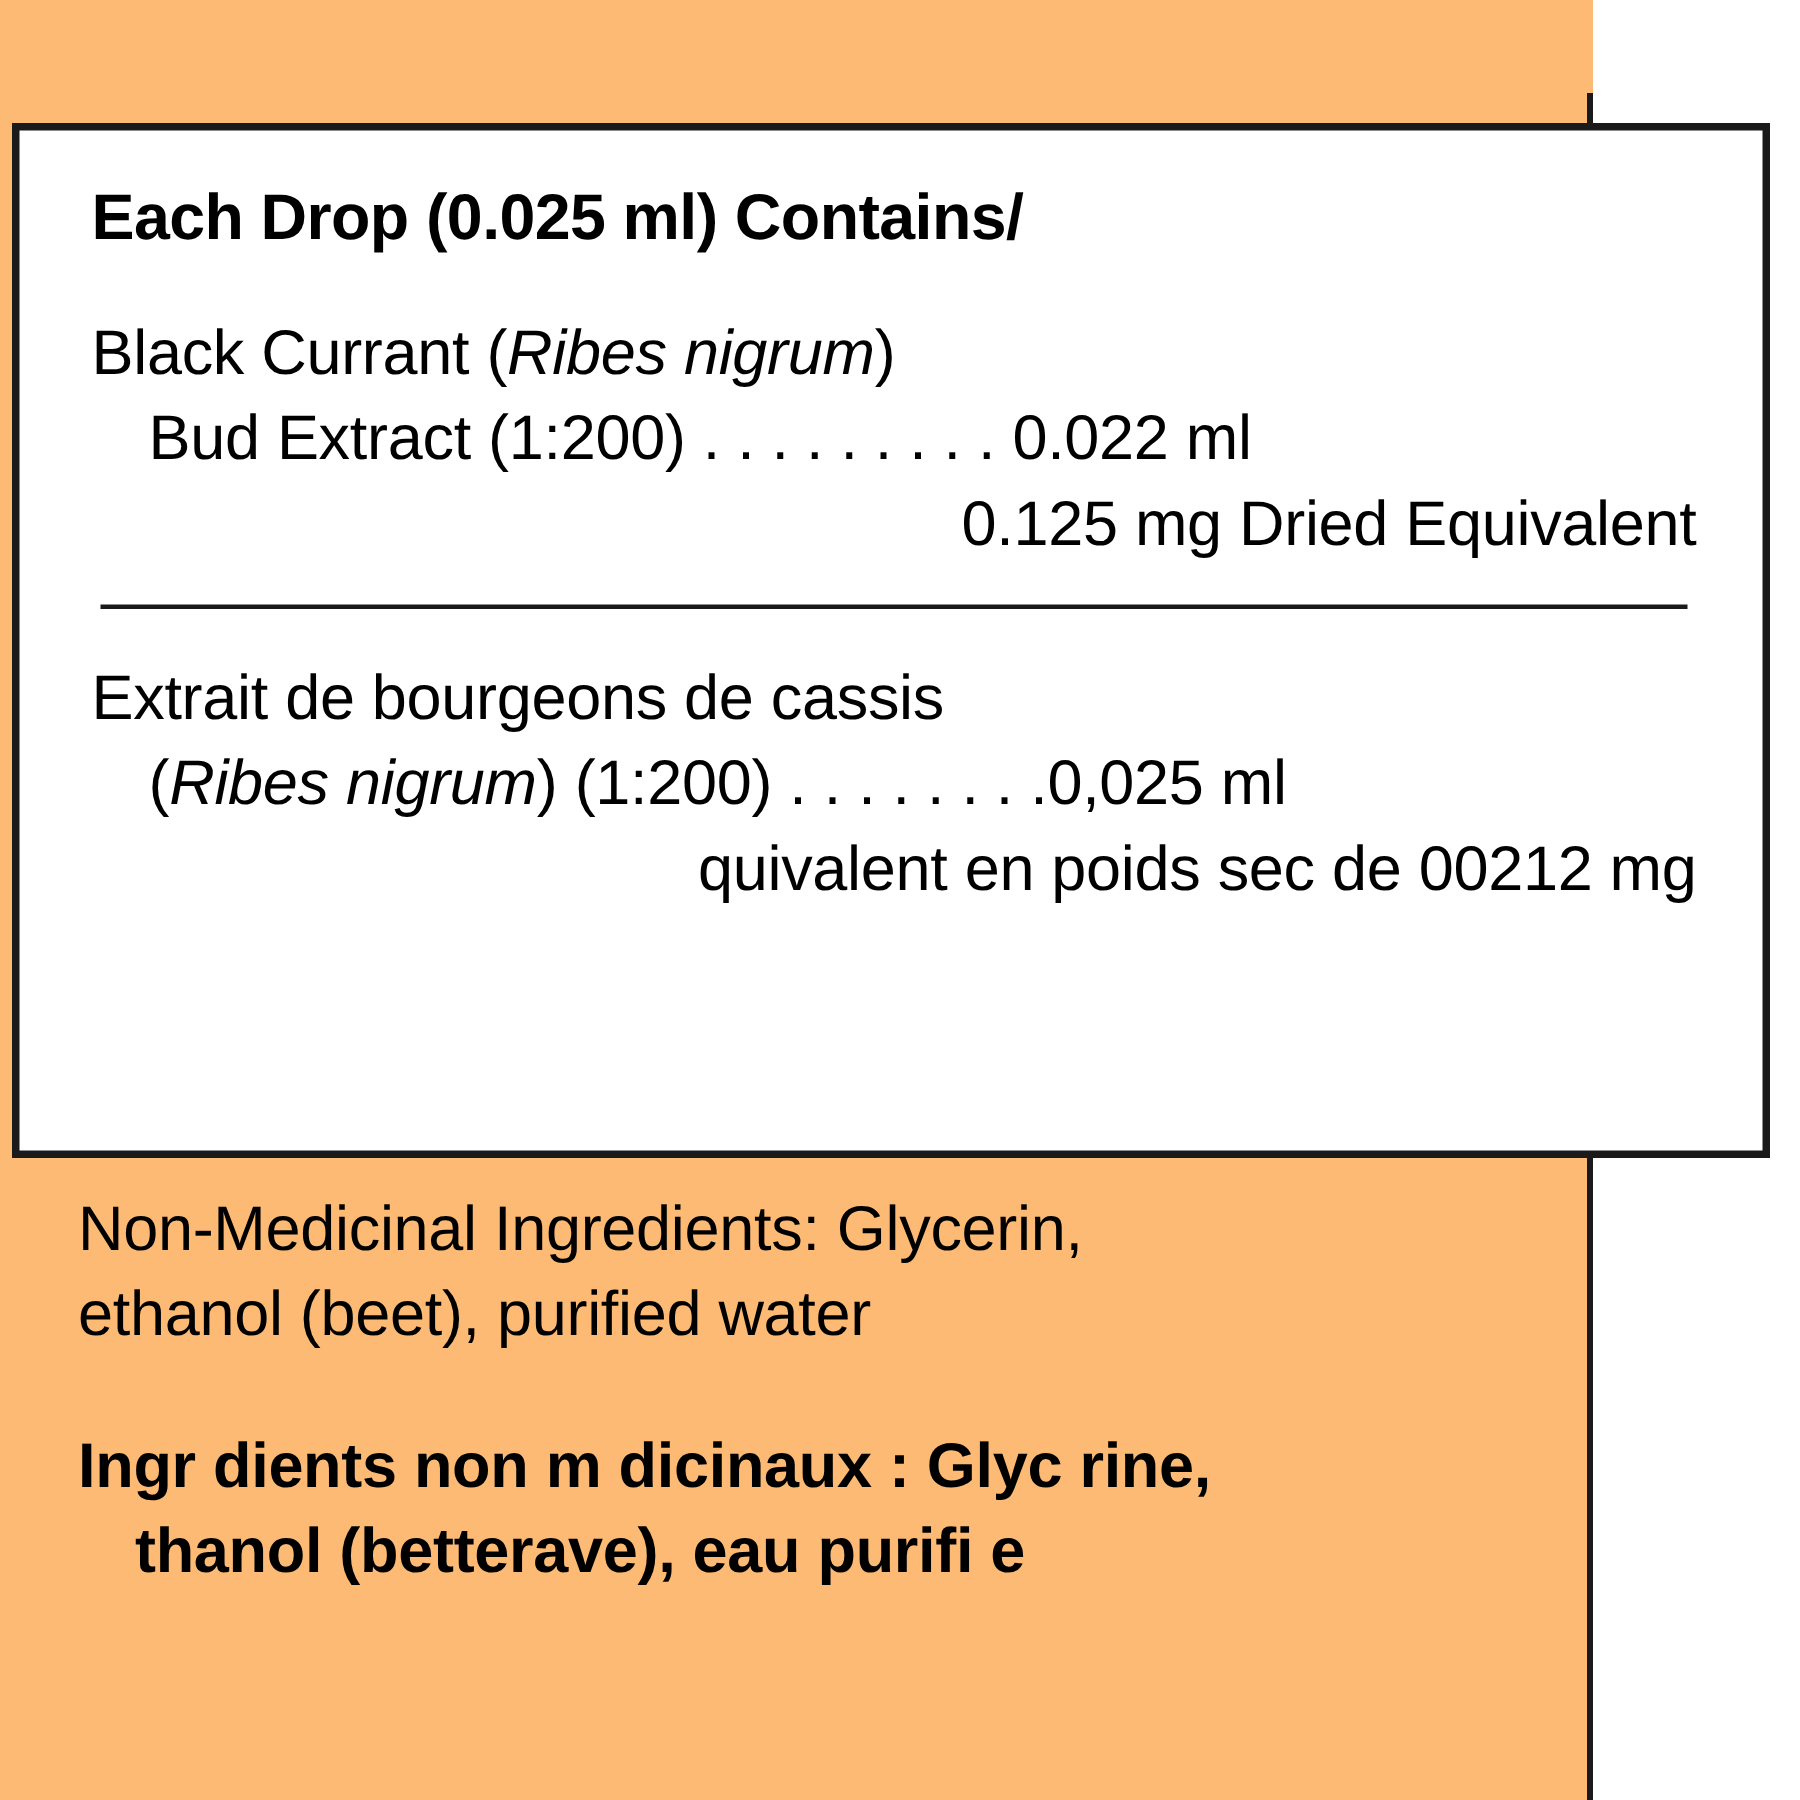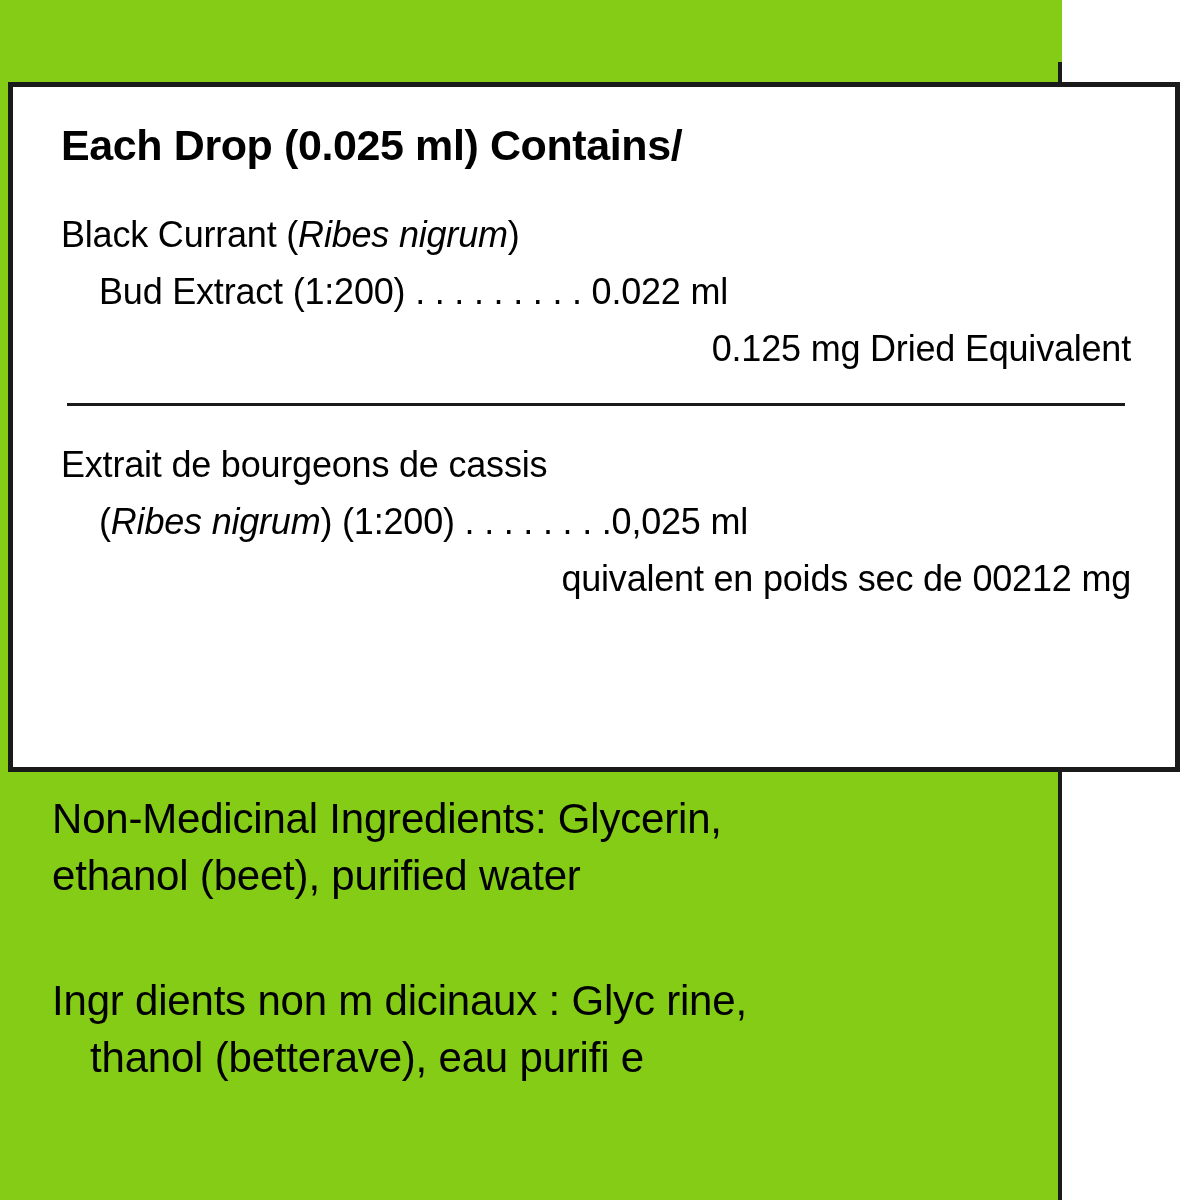--- a/index.html
+++ b/index.html
@@ -15,21 +15,21 @@
     position: relative;
     overflow: hidden;
   }
 
   .label-page {
     position: absolute;
     left: 0;
     top: 0;
     width: 1062px;
     height: 1200px;
-    background: #84cc16;
+    background: #fdba74;
   }
 
   
   .right-edge-rule {
     position: absolute;
     right: 0px;
     top: 62px;
     width: 4px;
     height: 1138px;
     background: #1a1a1a;
@@ -51,21 +51,21 @@
   }
 
   .heading {
     font-weight: bold;
     font-size: 43px;
     line-height: 57px;
     letter-spacing: -0.4px;
   }
 
   .block {
-    font-size: 36px;
+    font-size: 42px;
     line-height: 57px;
     letter-spacing: -0.2px;
   }
 
   .block-en {
     margin-top: 32px;
   }
 
   .indent-1 { padding-left: 38px; }
   .indent-2 { padding-left: 70px; text-align: right; }
@@ -87,21 +87,22 @@
     width: 1100px;
   }
 
   .para {
     font-size: 42px;
     line-height: 57px;
     letter-spacing: -0.2px;
   }
 
   .para + .para {
-    margin-top: 68px;
+    margin-top: 44px;
+    font-weight: bold;
   }
 
   .para .indent-1 { padding-left: 38px; }
 
   i { font-style: italic; }
 </style>
 </head>
 <body>
 
 <div class="label-page">

